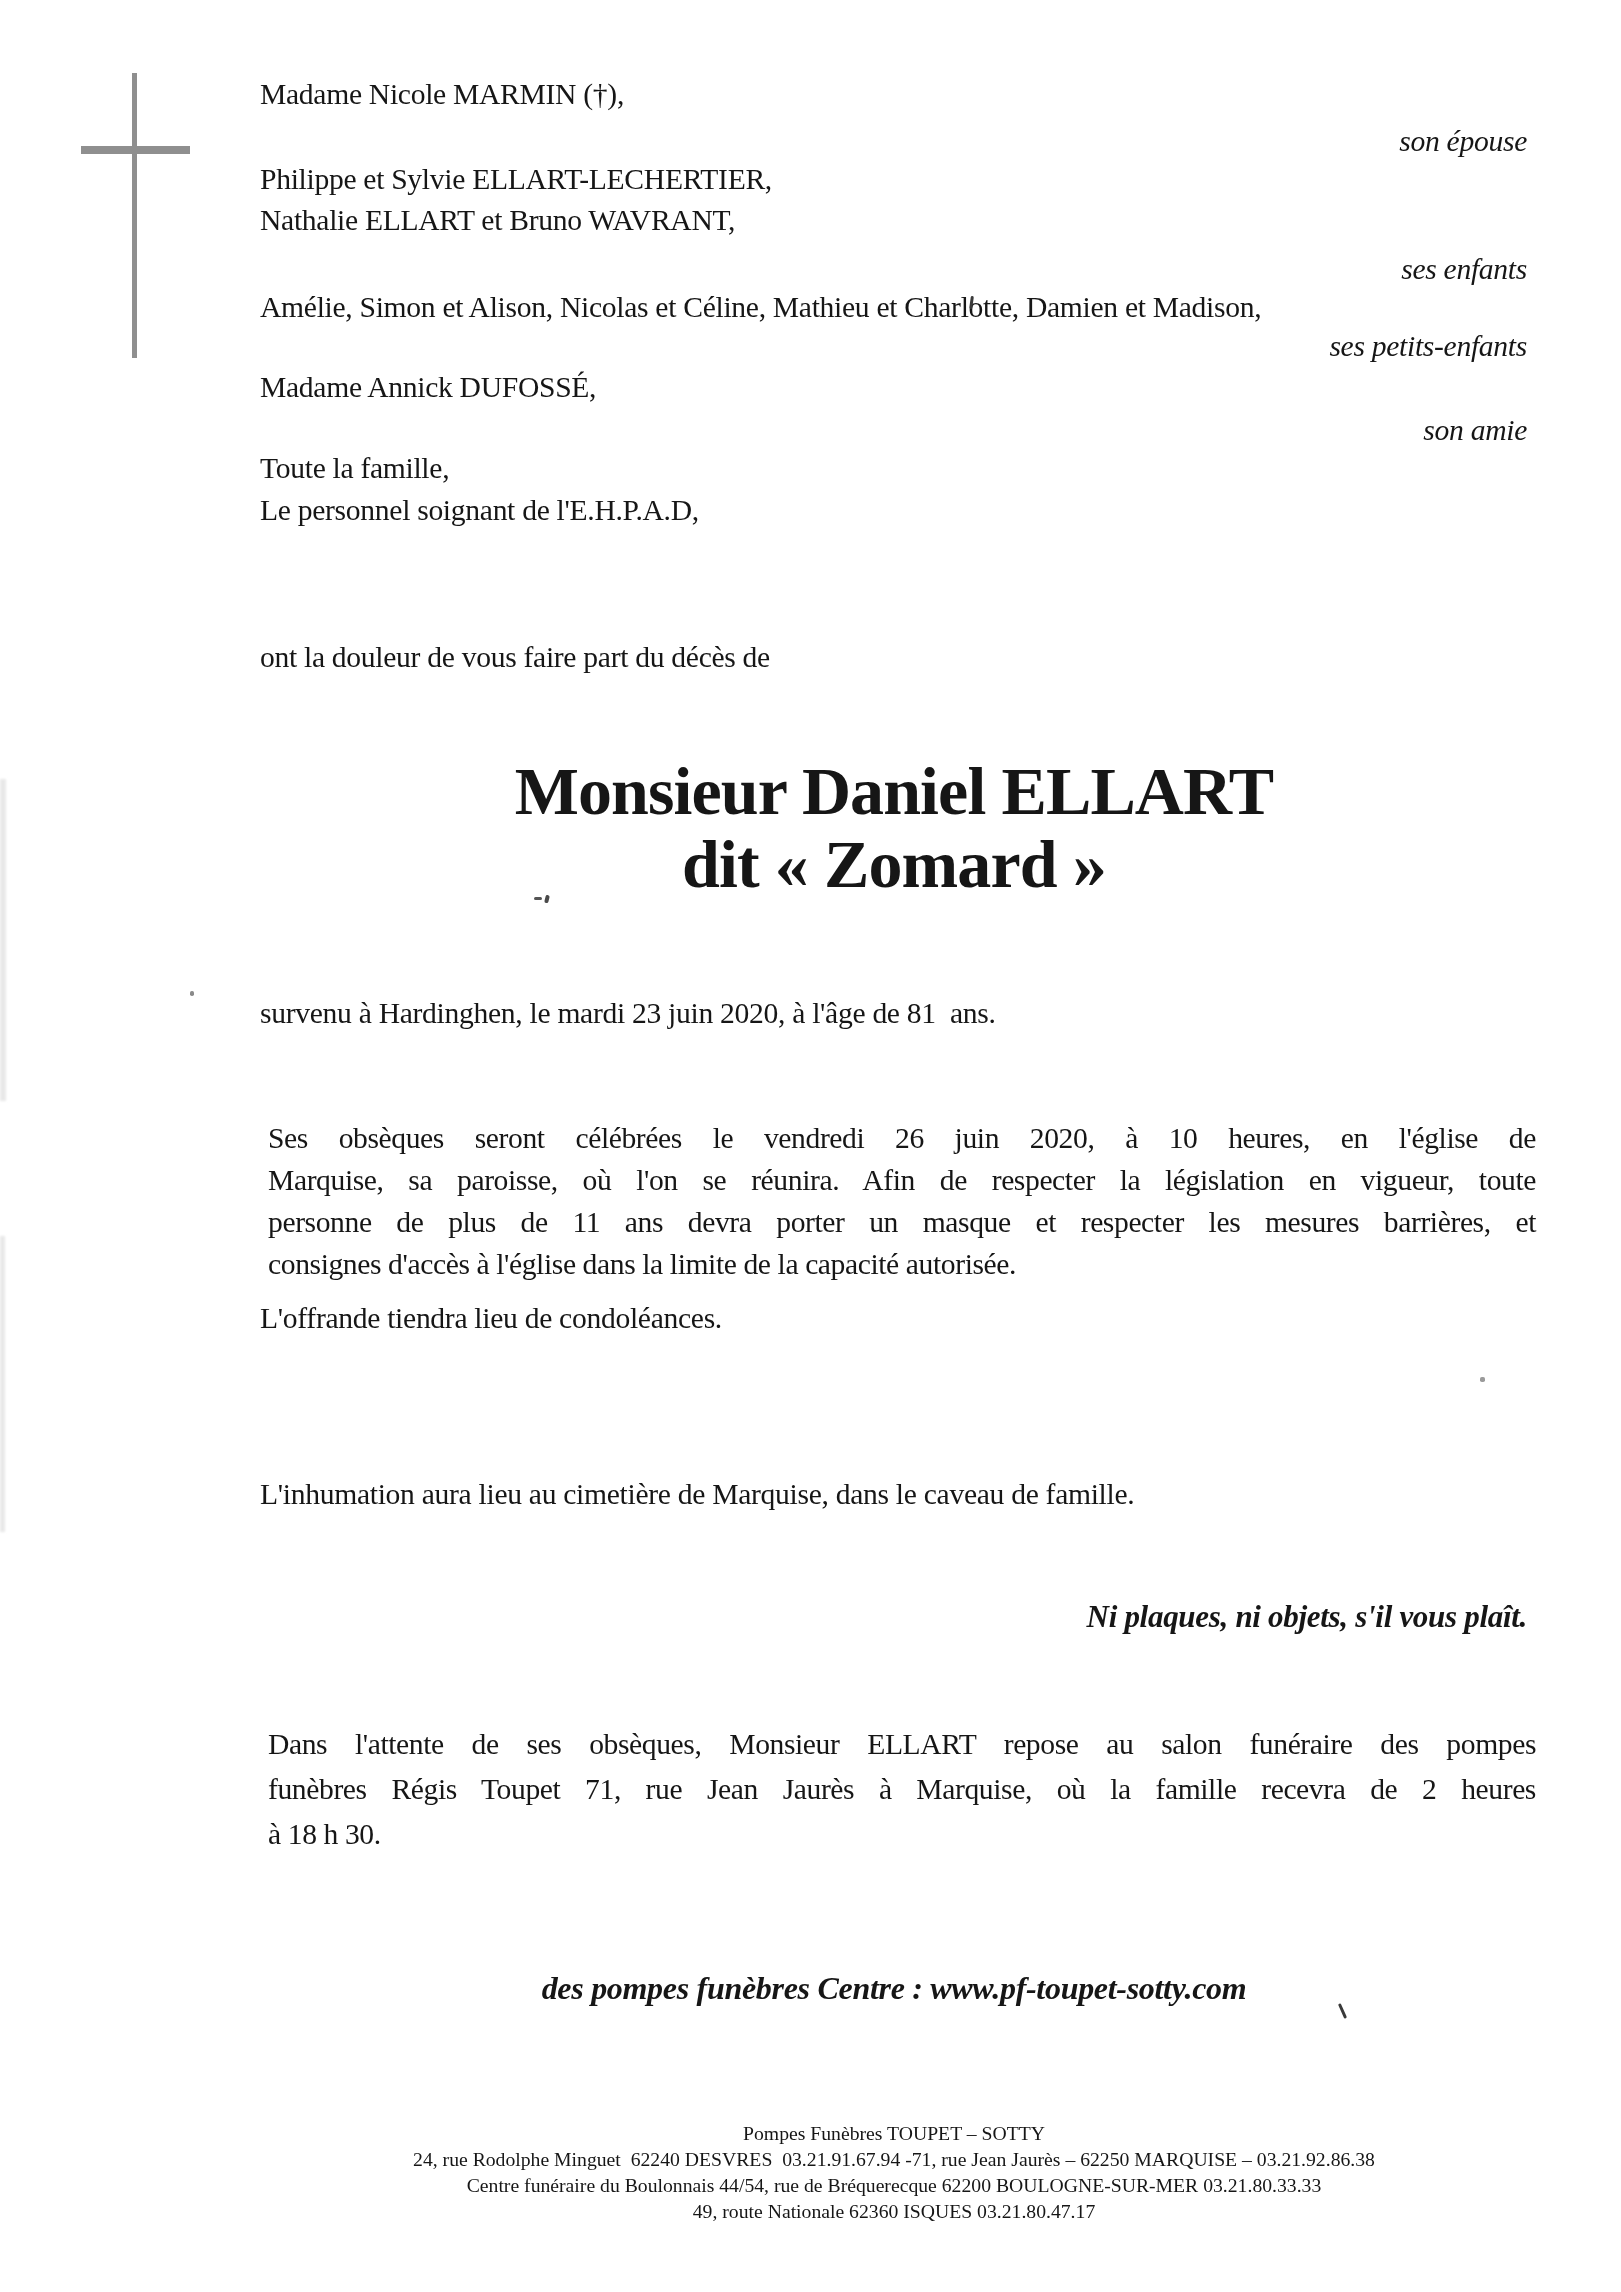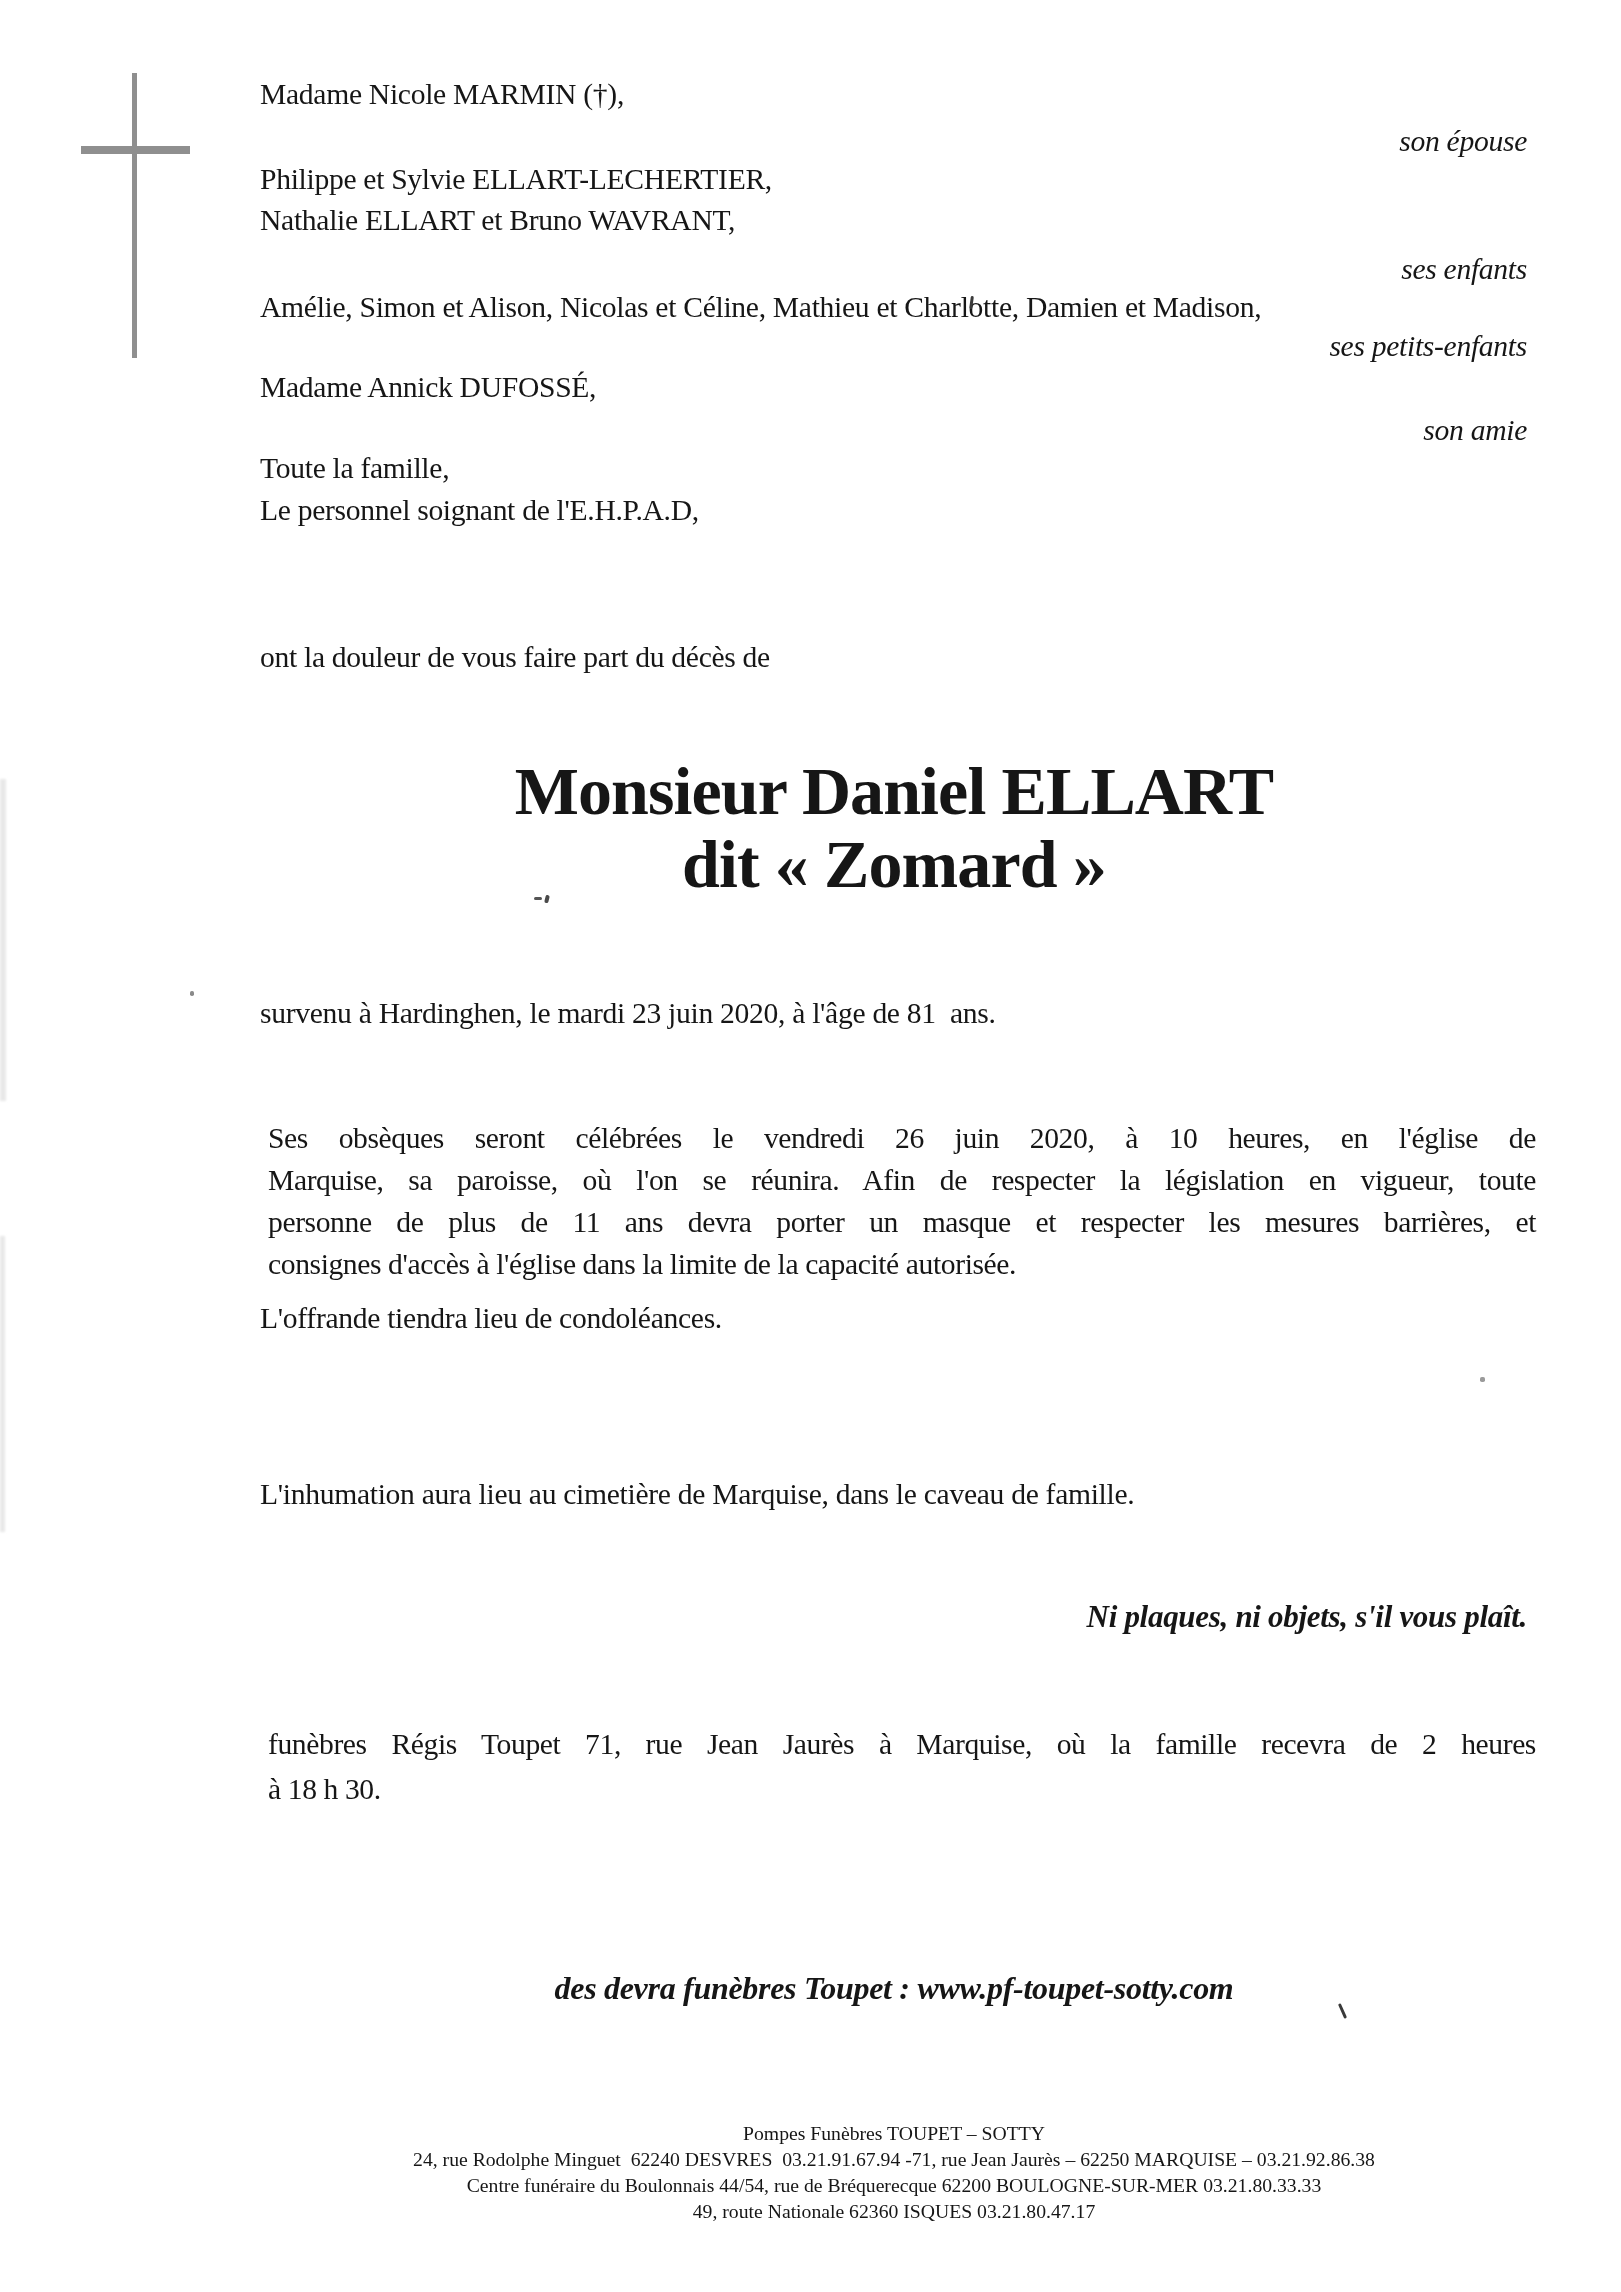--- a/index.html
+++ b/index.html
@@ -72,25 +72,26 @@
     <span class="ln last">consignes d'accès à l'église dans la limite de la capacité autorisée.</span>
   </div>
 
   <div class="t" style="top:1304px">L'offrande tiendra lieu de condoléances.</div>
 
   <div class="t" style="top:1480px">L'inhumation aura lieu au cimetière de Marquise, dans le caveau de famille.</div>
 
   <div class="t rel bi request" style="top:1602px">Ni plaques, ni objets, s'il vous plaît.</div>
 
   <div class="para loose" style="top:1722px">
+    <span class="ln">Dans l'attente de ses obsèques, Monsieur ELLART repose au salon funéraire des pompes</span>
     <span class="ln">funèbres  Régis Toupet 71, rue Jean Jaurès à Marquise, où la famille recevra de 2 heures</span>
     <span class="ln last">à 18 h 30.</span>
   </div>
 
-  <div class="t web bi" style="top:1972px">des devra funèbres Toupet : www.pf-toupet-sotty.com</div>
+  <div class="t web bi" style="top:1972px">des pompes funèbres Centre : www.pf-toupet-sotty.com</div>
 
   <div class="t foot" style="top:2124px">Pompes Funèbres TOUPET – SOTTY</div>
   <div class="t foot" style="top:2150px">24, rue Rodolphe Minguet  62240 DESVRES  03.21.91.67.94 -71, rue Jean Jaurès – 62250 MARQUISE – 03.21.92.86.38</div>
   <div class="t foot" style="top:2176px">Centre funéraire du Boulonnais 44/54, rue de Bréquerecque 62200 BOULOGNE-SUR-MER 03.21.80.33.33</div>
   <div class="t foot" style="top:2202px">49, route Nationale 62360 ISQUES 03.21.80.47.17</div>
 
   <div class="art" style="left:970px;top:296px;width:2.7px;height:13.4px;transform:rotate(8deg)"></div>
   <div class="art" style="left:534px;top:897px;width:8px;height:2.7px;background:#555"></div>
   <div class="art" style="left:545px;top:895px;width:3.6px;height:8px;transform:rotate(14deg);background:#4a4a4a"></div>
   <div class="art" style="left:190px;top:991px;width:3.6px;height:4.5px;background:#8a8a8a"></div>

